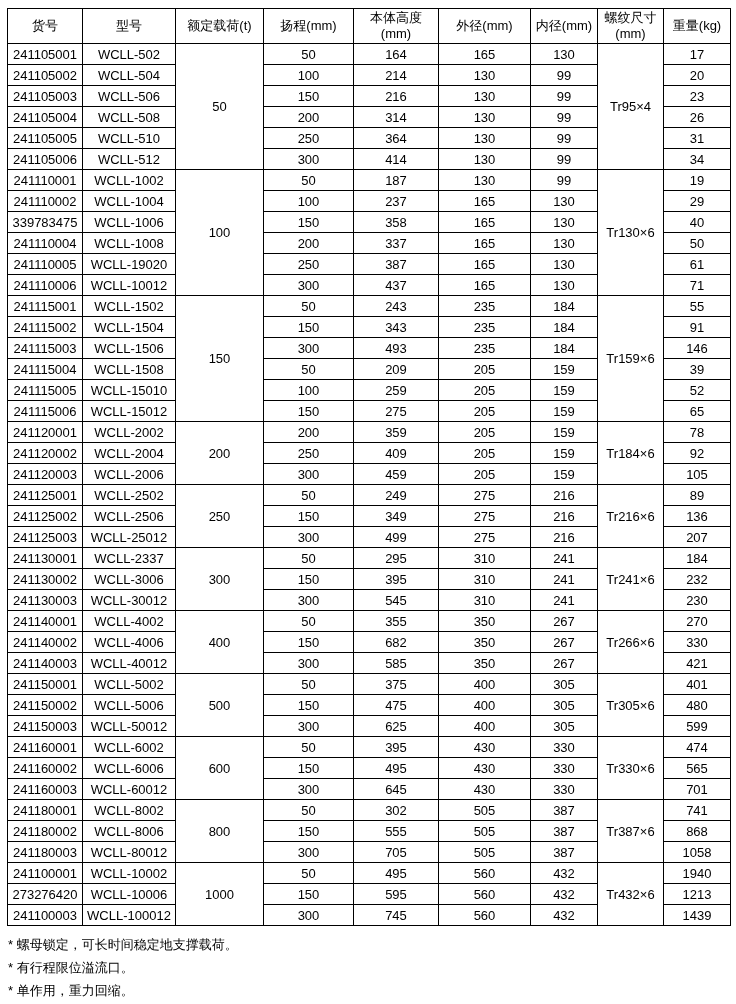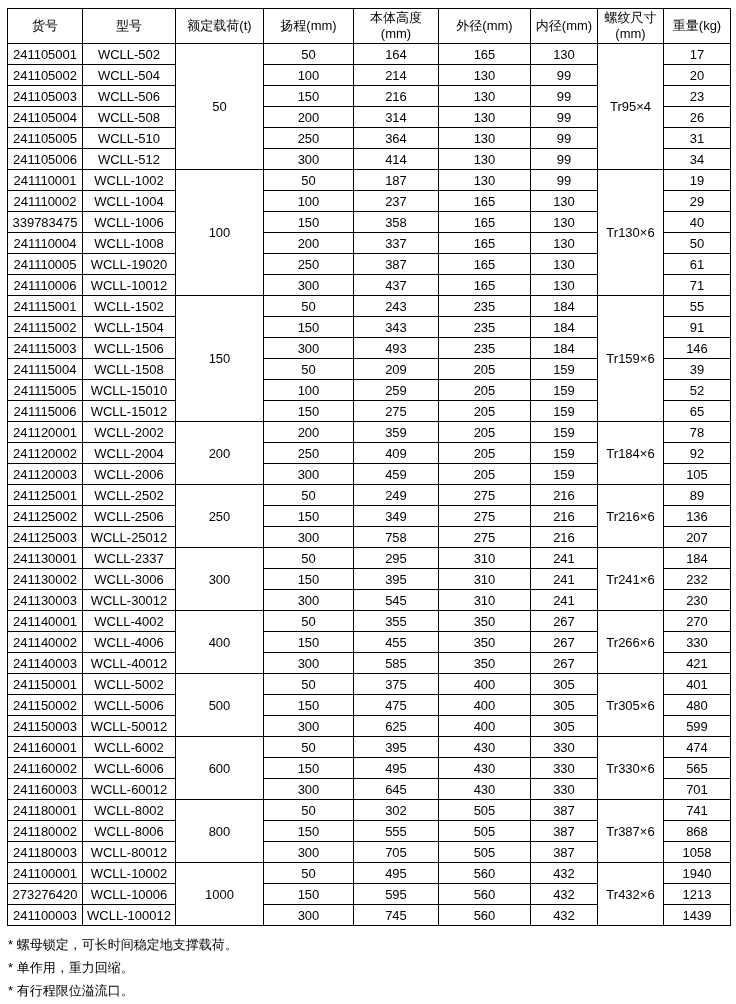--- a/index.html
+++ b/index.html
@@ -295,21 +295,21 @@
           <td>150</td>
           <td>349</td>
           <td>275</td>
           <td>216</td>
           <td>136</td>
         </tr>
         <tr>
           <td>241125003</td>
           <td>WCLL-25012</td>
           <td>300</td>
-          <td>758</td>
+          <td>499</td>
           <td>275</td>
           <td>216</td>
           <td>207</td>
         </tr>
         <tr>
           <td>241130001</td>
           <td>WCLL-2337</td>
           <td rowspan="3">300</td>
           <td>50</td>
           <td>295</td>
@@ -344,21 +344,21 @@
           <td>355</td>
           <td>350</td>
           <td>267</td>
           <td rowspan="3">Tr266×6</td>
           <td>270</td>
         </tr>
         <tr>
           <td>241140002</td>
           <td>WCLL-4006</td>
           <td>150</td>
-          <td>455</td>
+          <td>682</td>
           <td>350</td>
           <td>267</td>
           <td>330</td>
         </tr>
         <tr>
           <td>241140003</td>
           <td>WCLL-40012</td>
           <td>300</td>
           <td>585</td>
           <td>350</td>
@@ -478,16 +478,16 @@
           <td>300</td>
           <td>745</td>
           <td>560</td>
           <td>432</td>
           <td>1439</td>
         </tr>
       </tbody>
   </table>
   <div class="notes" id="notes-list">
       <div class="note-line">* 螺母锁定，可长时间稳定地支撑载荷。</div>
+      <div class="note-line">* 有行程限位溢流口。</div>
       <div class="note-line">* 单作用，重力回缩。</div>
-      <div class="note-line">* 有行程限位溢流口。</div>
     </div>
 </div>
 
 </body></html>

